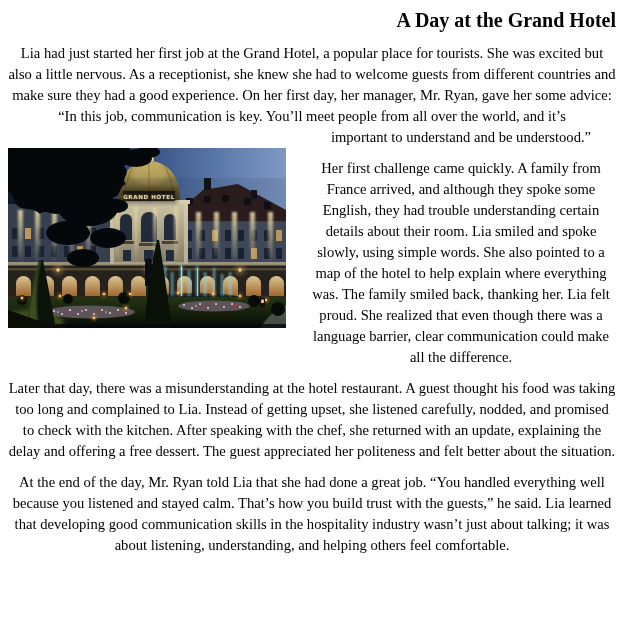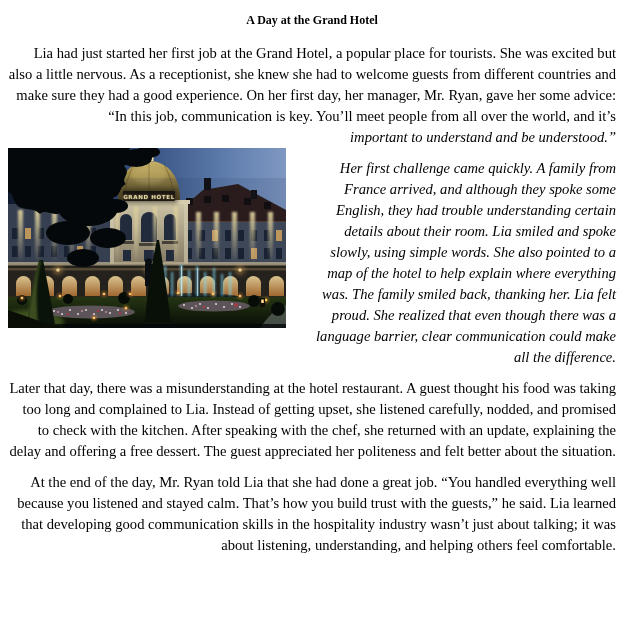--- a/index.html
+++ b/index.html
@@ -4,32 +4,32 @@
 <style>
   html,body{margin:0;padding:0;background:#ffffff;}
   body{
     width:624px;height:628px;overflow:hidden;
     font-family:"Liberation Serif","DejaVu Serif",serif;
     font-size:14.6px;line-height:21px;color:#000;
     -webkit-font-smoothing:auto;
   }
   .page{padding:10px 8px 0 8px;}
   h1{
-    font-size:12px;line-height:20px;font-weight:bold;
-    text-align:center;margin:0 0 13px 0;
+    font-size:20px;line-height:20px;font-weight:bold;
+    text-align:right;margin:0 0 13px 0;
   }
-  p{margin:0 0 10px 0;text-align:right;}
+  p{margin:0 0 10px 0;text-align:center;}
   p.tight{margin-bottom:0;}
   .mid{display:flex;align-items:flex-start;margin:0 0 10px 0;}
   .mid figure{
     flex:0 0 278px;width:278px;height:180px;
     margin:21px 0 0 0;padding:0;
   }
   .mid figure svg{display:block;}
-  .side{flex:1 1 auto;margin-left:20px;min-width:0;font-style:italic;}
+  .side{flex:1 1 auto;margin-left:20px;min-width:0;}
   .side p:last-child{margin-bottom:0;}
 </style>
 </head>
 <body>
 
 <div class="page">
 
   <h1>A Day at the Grand Hotel</h1>
 
   <p class="tight">Lia had just started her first job at the Grand Hotel, a popular place for tourists. She was excited but also a little nervous. As a receptionist, she knew she had to welcome guests from different countries and make sure they had a good experience. On her first day, her manager, Mr. Ryan, gave her some advice: “In this job, communication is key. You’ll meet people from all over the world, and it’s</p>

